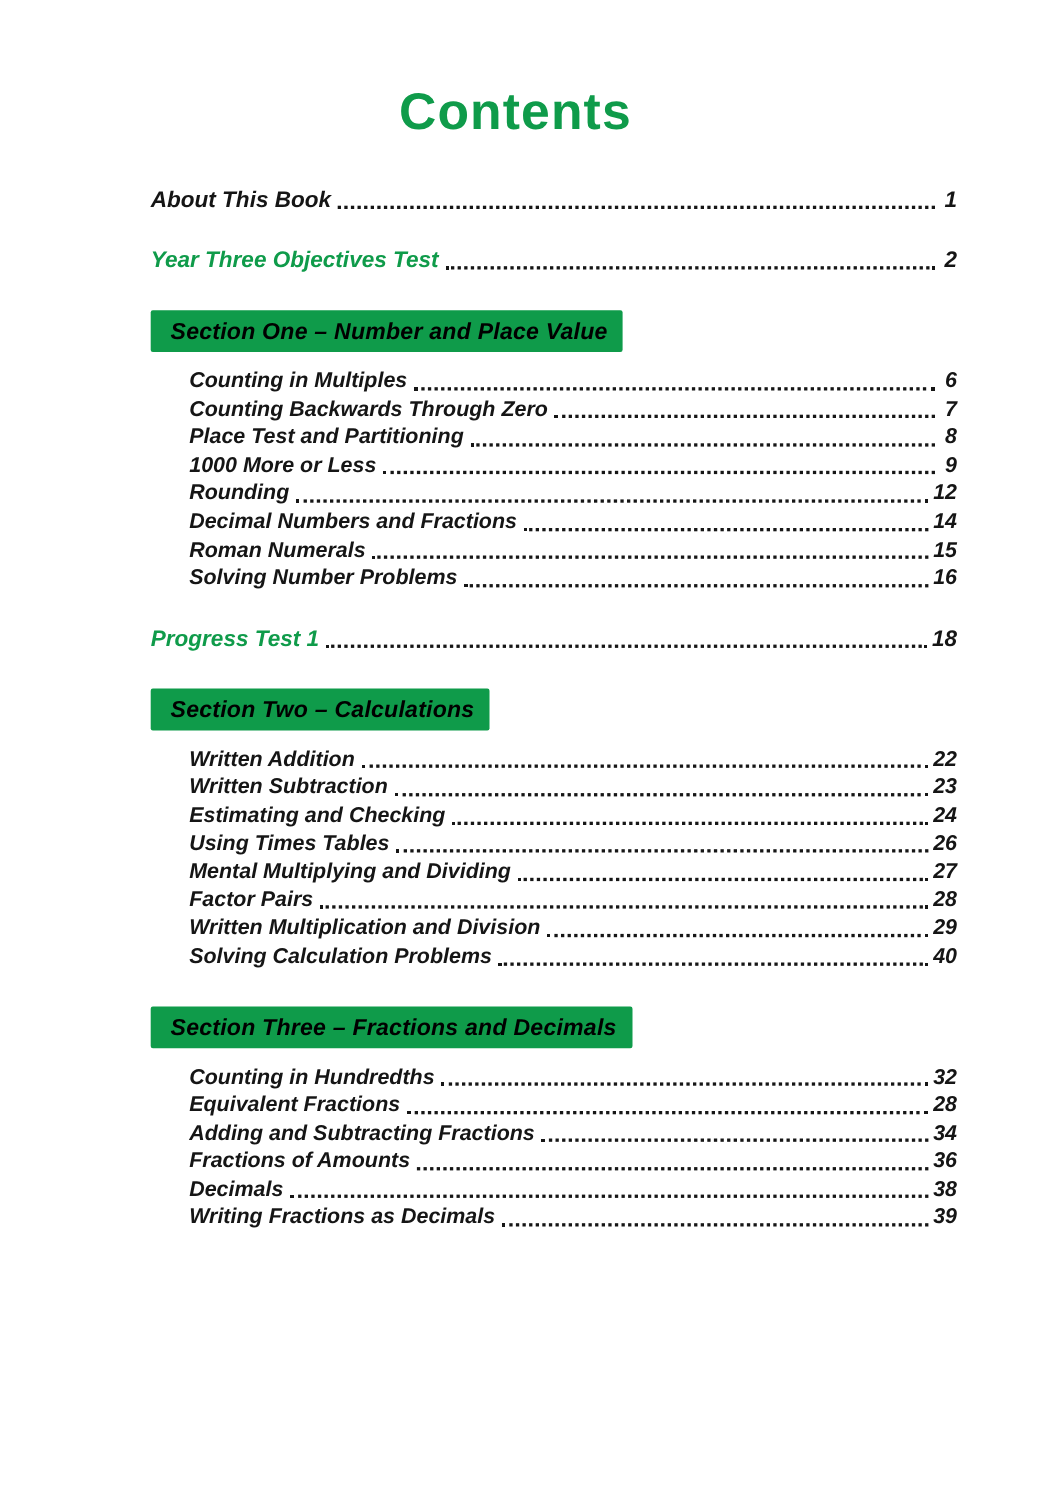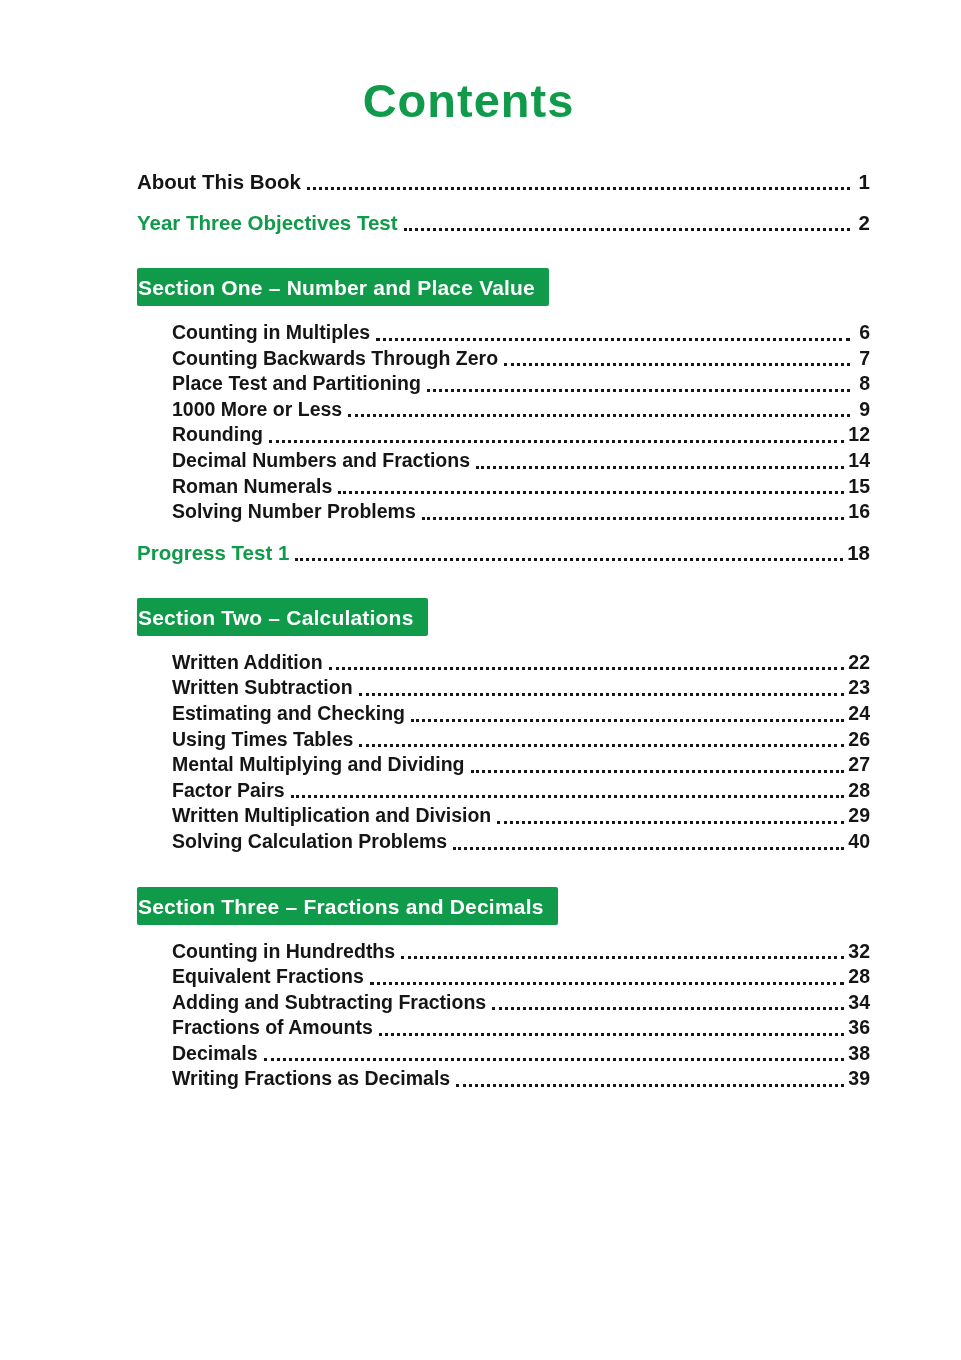--- a/index.html
+++ b/index.html
@@ -17,42 +17,43 @@
     transform:translateX(-12px);
     font-size:47px;
     line-height:54px;
     font-weight:bold;
     letter-spacing:1px;
     color:var(--green);
   }
   .inner{
     margin-left:137px;
     margin-right:91px; 
+    font-style:italic;
   }
   .toc-row{
     display:flex;
     align-items:baseline;
   }
   .front-row{
-    margin-top:15px;
+    margin-top:29px;
     font-size:20.5px;
     line-height:26px;
     font-weight:bold;
   }
   .front-row.first{margin-top:41px;}
   .front-row.green .label{color:var(--green);}
   .banner-row{margin-top:32px;}
   .banner{
     display:inline-block;
     background:var(--green);
-    color:#ffffff;
+    color:#000000;
     font-weight:bold;
     font-size:21px;
     line-height:23px;
-    padding:8px 14px 7px 1px;
+    padding:8px 14px 7px 18px;
     border-radius:2px;
     letter-spacing:0.2px;
   }
   .entries{margin-top:14px; margin-left:35px;}
   .entry-row{
     font-size:19.5px;
     line-height:25.6px;
     font-weight:bold;
   }
   .dots{

